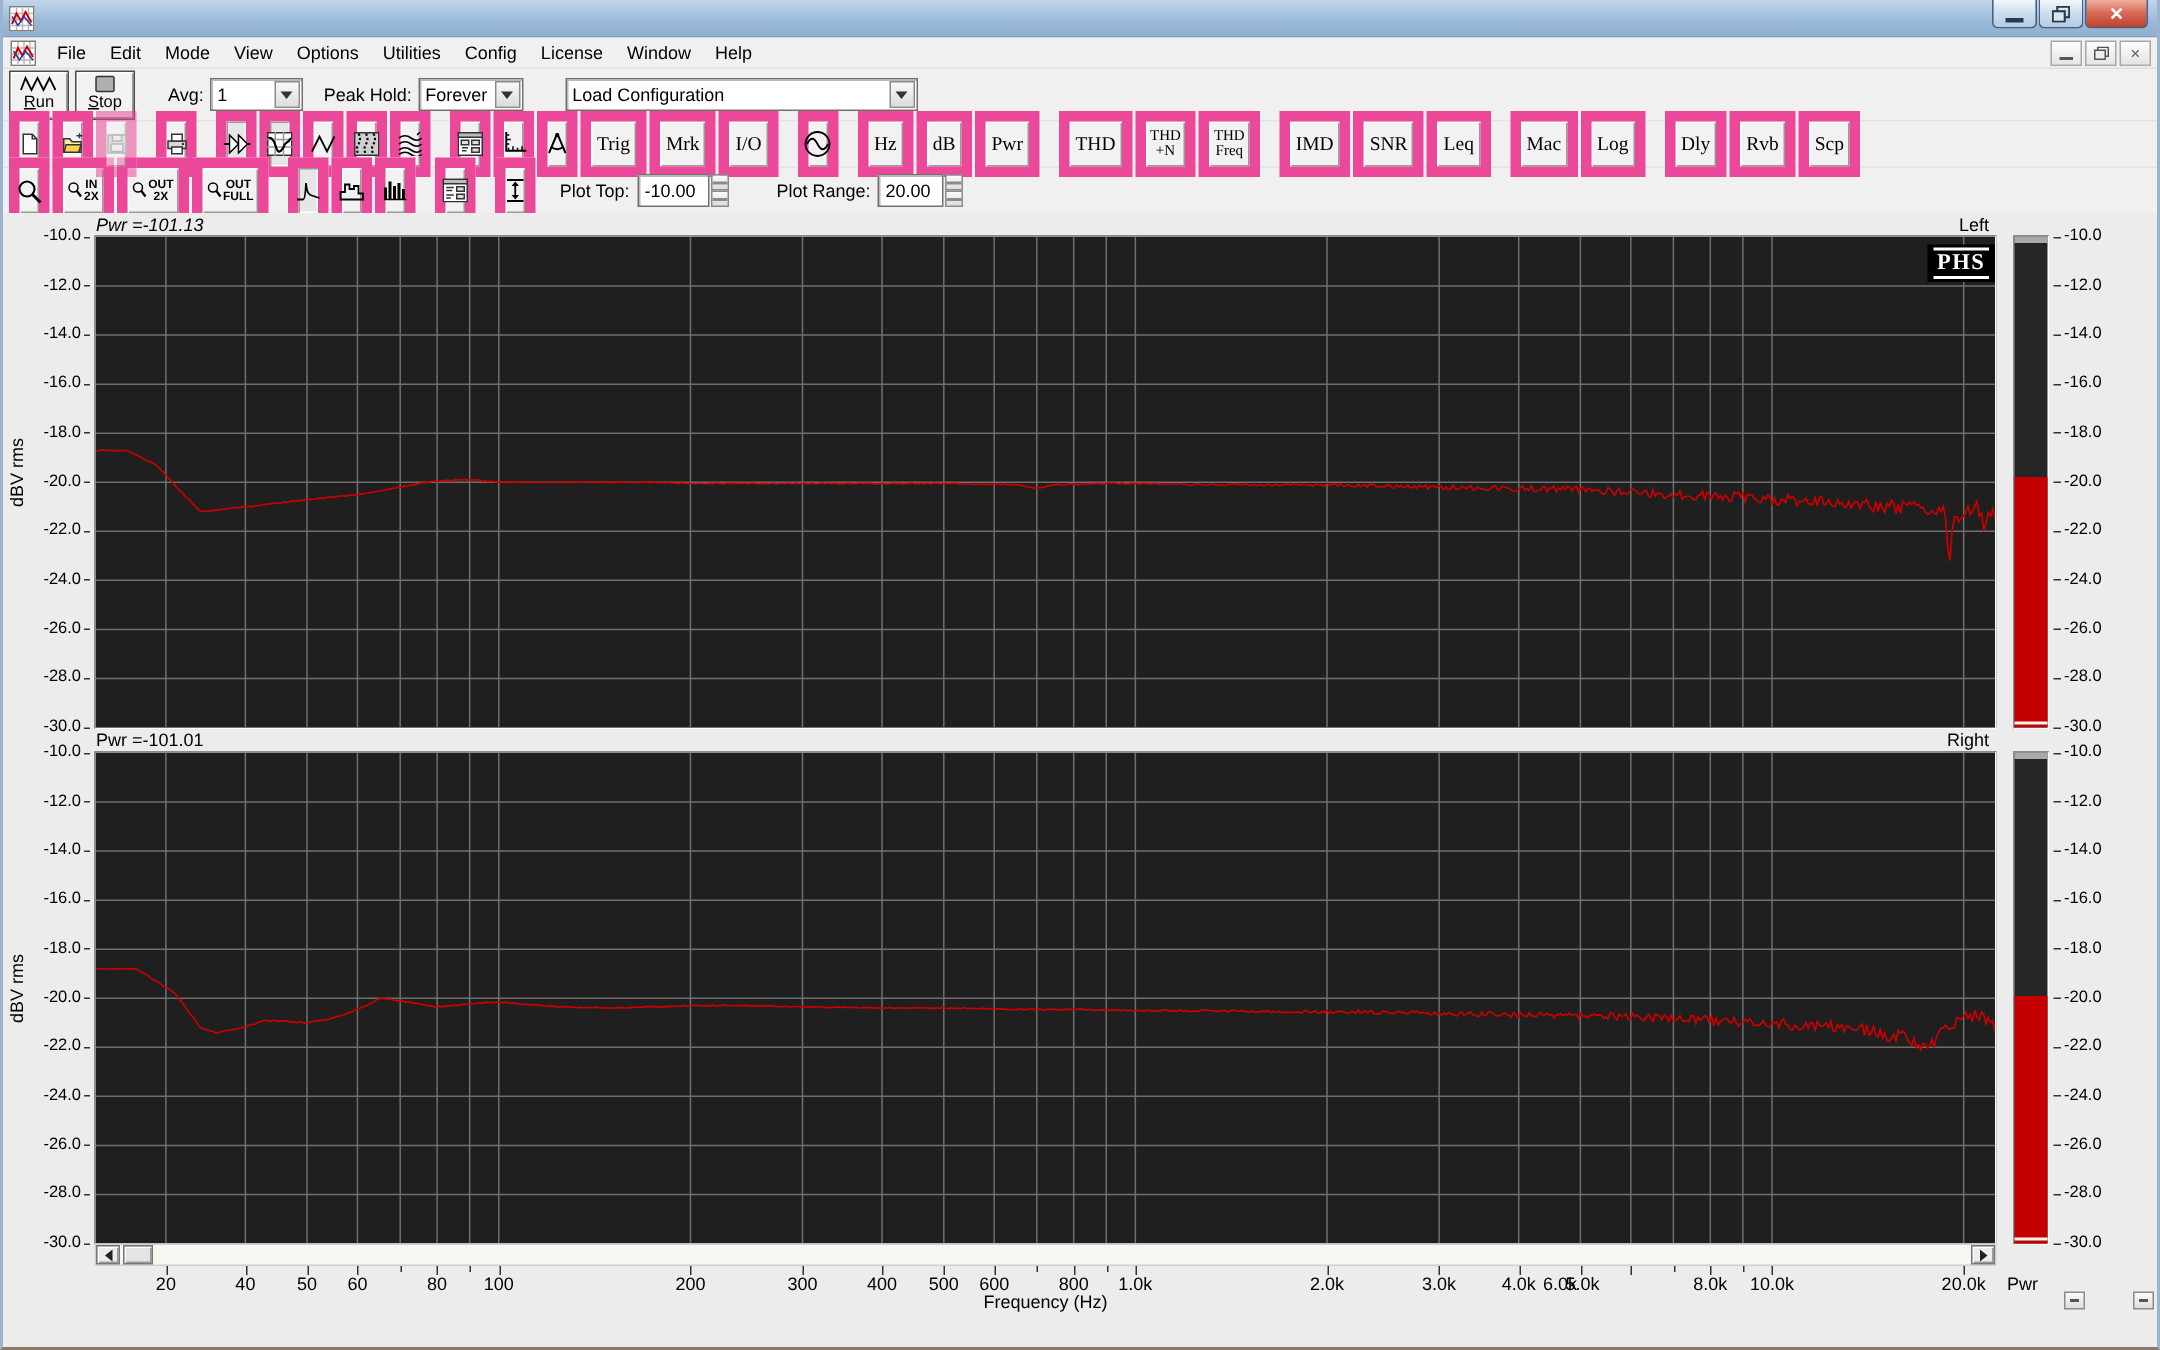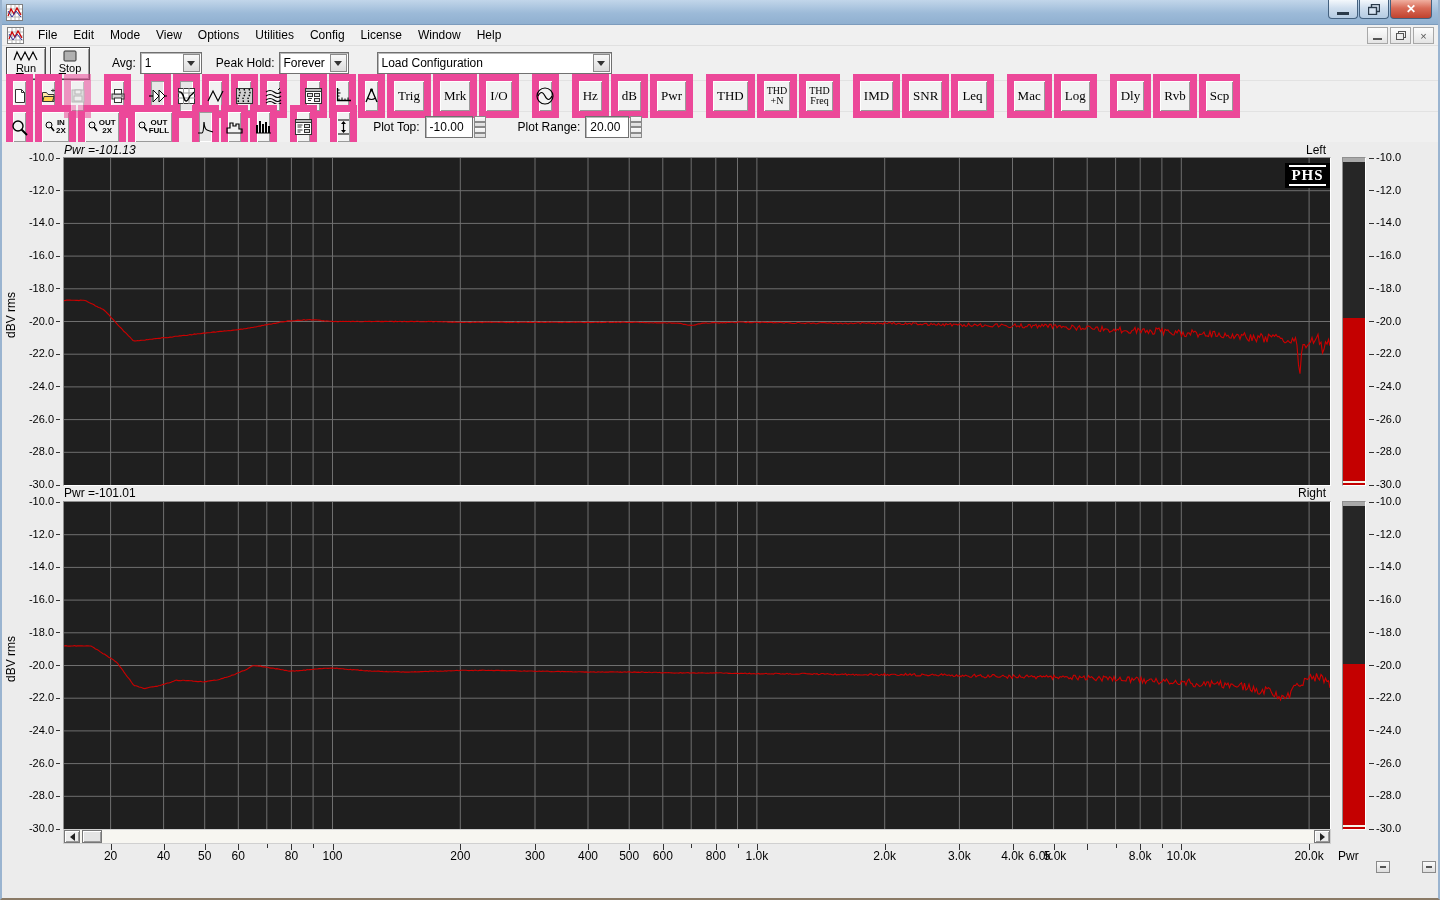--- a/index.html
+++ b/index.html
@@ -655,20 +655,21 @@
         <span class="lbl" style="left:754.9px">1.0k</span>
         <span class="lbl" style="left:882.7px">2.0k</span>
         <span class="lbl" style="left:957.4px">3.0k</span>
         <span class="lbl" style="left:1010.5px">4.0k</span>
         <span class="lbl" style="left:1053px">5.0k</span>
         <span class="lbl" style="left:1038px">6.0k</span>
         <span class="lbl" style="left:1138.2px">8.0k</span>
         <span class="lbl" style="left:1179.3px">10.0k</span>
         <span class="lbl" style="left:1307.1px">20.0k</span>
       </div>
+    <div class="xtitle">Frequency (Hz)</div>
     <div class="pwr-label">Pwr</div>
     <div class="cornerbtn" style="left:1374px; top:719px;">
         <div class="dash"></div>
       </div>
     <div class="cornerbtn" style="left:1420px; top:719px;">
         <div class="dash"></div>
       </div>
   </div>
 
 </div>

